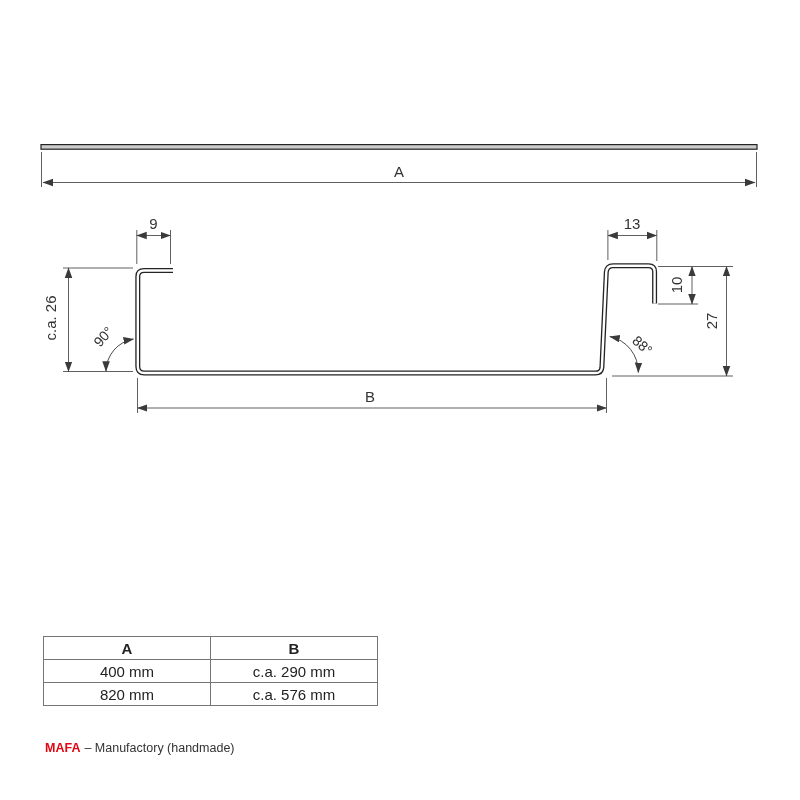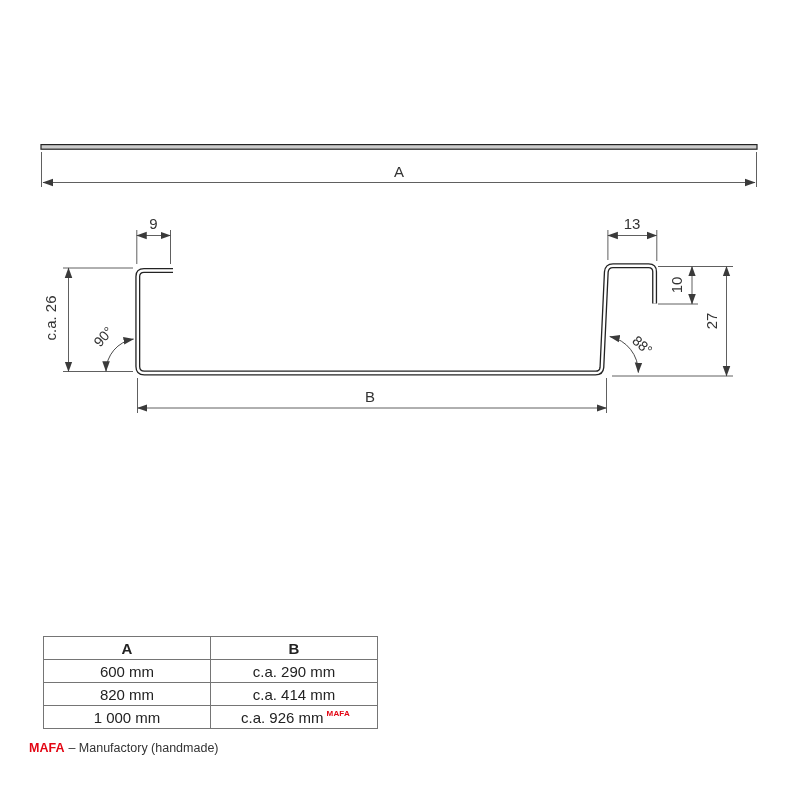--- a/index.html
+++ b/index.html
@@ -70,21 +70,21 @@
     font-size: 8px;
     font-weight: bold;
     letter-spacing: 0.2px;
     position: relative;
     top: -1px;
     left: 3px;
   }
   
   .footnote {
     position: absolute;
-    left: 29px;
+    left: 45px;
     top: 741px;
     font-size: 12.5px;
     color: #333333;
     white-space: nowrap;
   }
   .footnote .abbr {
     font-weight: bold;
     margin-right: 4px;
   }
 </style>
@@ -181,32 +181,26 @@
   
   <table class="size-table">
     <thead>
       <tr>
         <th>A</th>
         <th>B</th>
       </tr>
     </thead>
     <tbody>
       <tr>
-        <td>600 mm</td>
+        <td>400 mm</td>
         <td>c.a. 290 mm</td>
       </tr>
       <tr>
         <td>820 mm</td>
-        <td>c.a. 414 mm</td>
-      </tr>
-      <tr>
-        <td>1 000 mm</td>
-        <td>
-          <span>c.a. 926 mm</span><sup style="color:#e30613;">MAFA</sup>
-        </td>
+        <td>c.a. 576 mm</td>
       </tr>
     </tbody>
   </table>
 
   
   <div class="footnote">
     <span class="abbr" style="color:#e30613;">MAFA</span><span>– Manufactory (handmade)</span>
   </div>
 
 </div>

